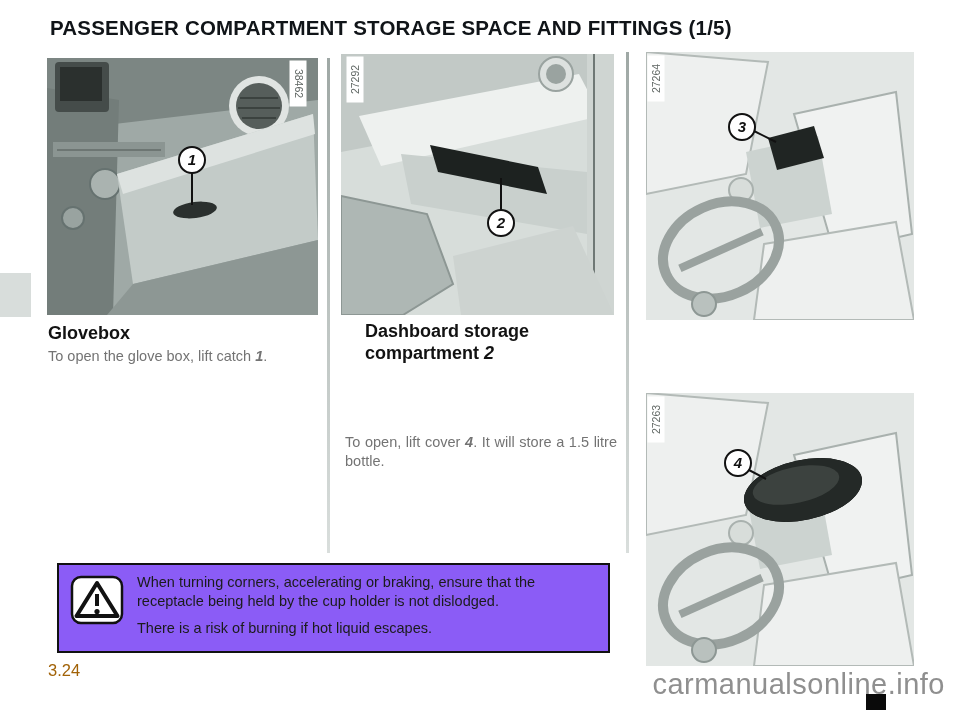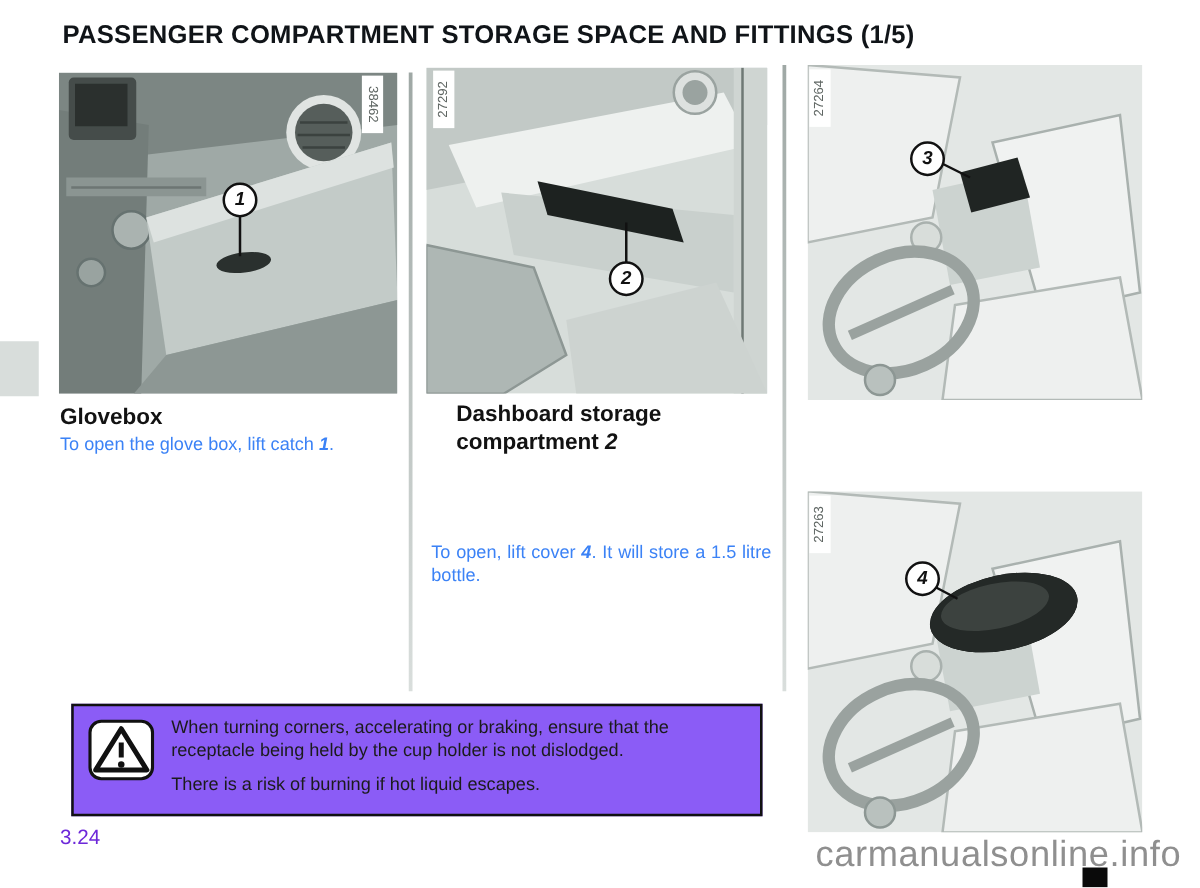--- a/index.html
+++ b/index.html
@@ -11,29 +11,29 @@
   .fig svg{display:block;}
   .fig-id{position:absolute;width:46px;height:17px;line-height:17px;text-align:center;
           font-size:10.5px;color:#5f6663;background:#ffffff;}
   .rot-ccw{transform:rotate(-90deg);}
   .rot-cw{transform:rotate(90deg);}
   .callout{position:absolute;width:24px;height:24px;border:2px solid #111;border-radius:50%;
            background:#fff;text-align:center;line-height:24px;font-size:15px;font-weight:bold;
            font-style:italic;color:#111;}
   .divider{position:absolute;width:3px;background:linear-gradient(#9fa8a5,#d9dedc);}
   .h2{position:absolute;font-size:18px;font-weight:bold;line-height:22px;color:#121212;}
-  .body-text{position:absolute;font-size:14.5px;line-height:19px;color:#3b82f6;}
+  .body-text{position:absolute;font-size:14.5px;line-height:19px;color:#737373;}
   .ref{font-weight:bold;font-style:italic;}
   .justify{text-align:justify;}
   .warning-box{position:absolute;left:57px;top:563px;width:549px;height:86px;
                border:2px solid #111;background:#8b5cf6;}
   .warning-icon{position:absolute;left:11px;top:10px;}
   .warning-text{position:absolute;left:78px;top:8px;width:460px;font-size:14.5px;line-height:19px;}
   .warning-text p{margin:0 0 8px 0;}
-  .page-number{position:absolute;left:48px;top:661px;font-size:16.5px;color:#6d28d9;}
+  .page-number{position:absolute;left:48px;top:661px;font-size:16.5px;color:#a16207;}
   .watermark{position:absolute;right:15px;top:668px;font-size:29px;color:#8f8f8f;
              letter-spacing:.5px;}
   .side-tab-gray{position:absolute;left:0;top:273px;width:31px;height:44px;background:#d8dddb;}
   .side-tab-black{position:absolute;left:866px;top:694px;width:20px;height:16px;background:#0a0a0a;}
 </style>
 </head>
 <body>
 
 <div class="page">
 

